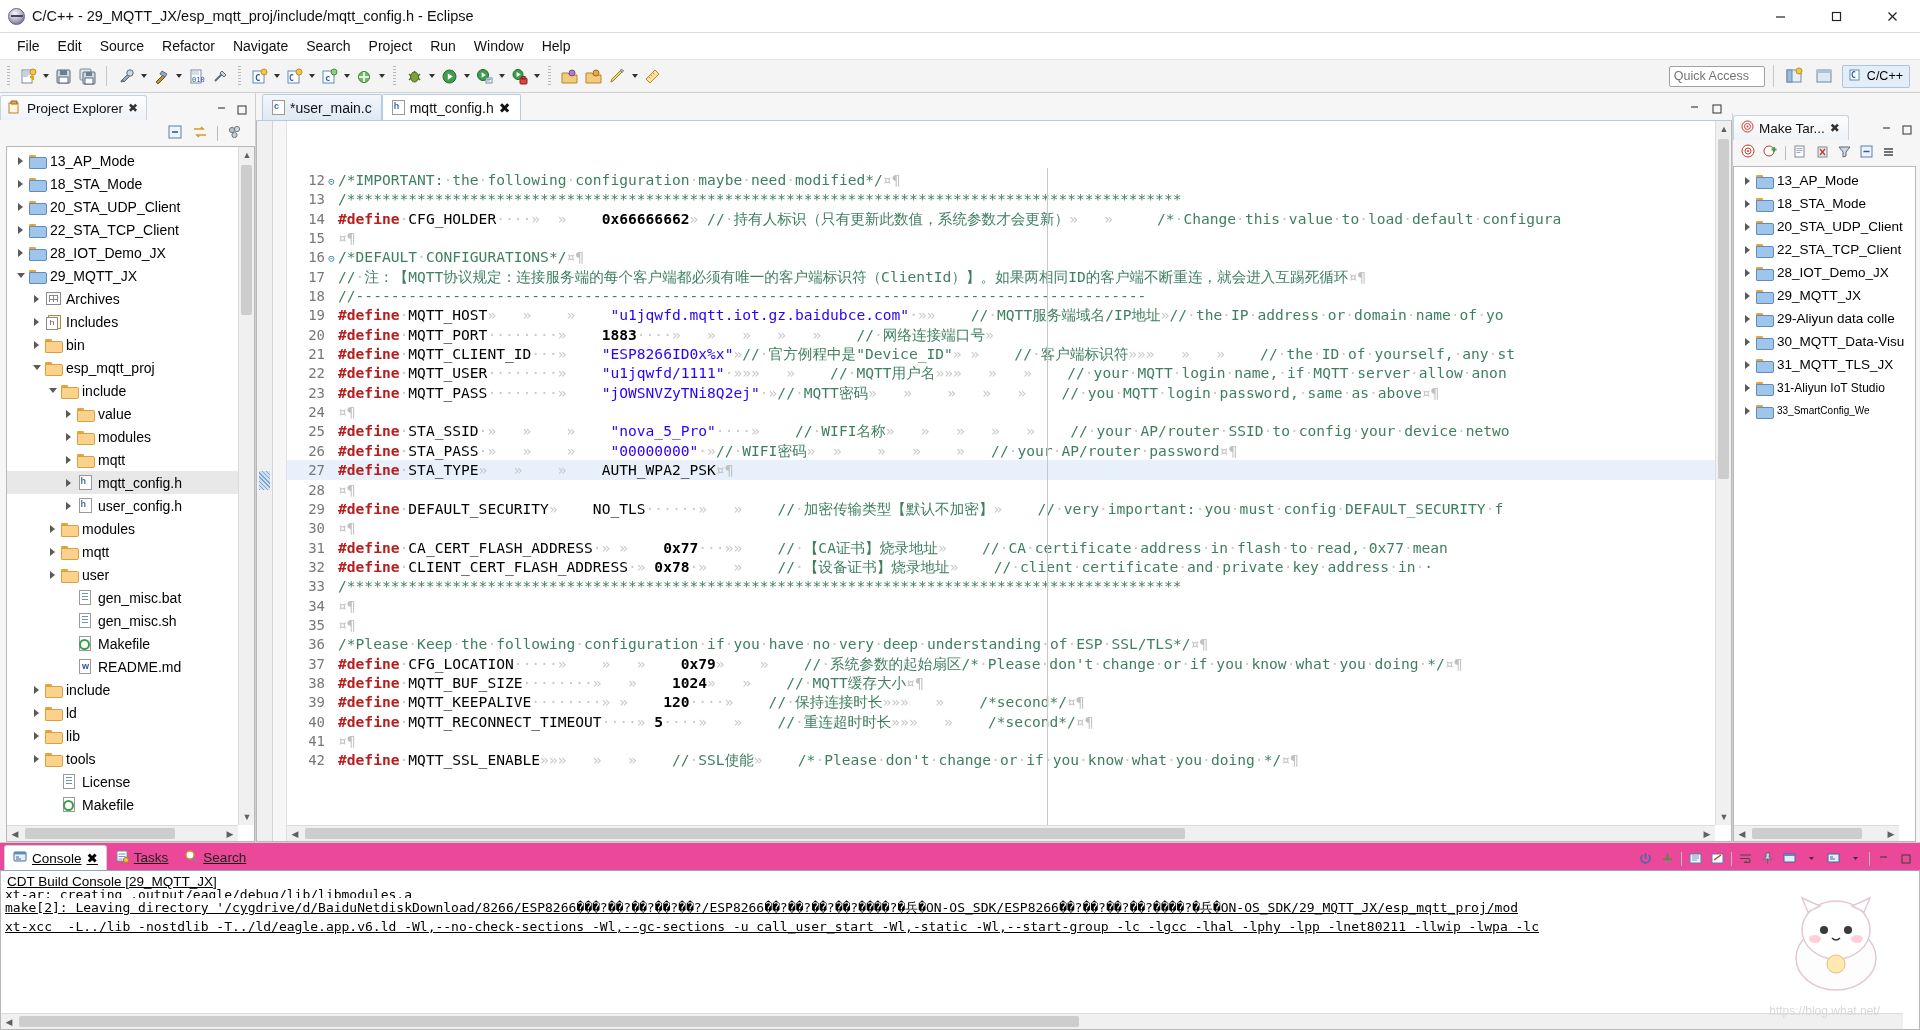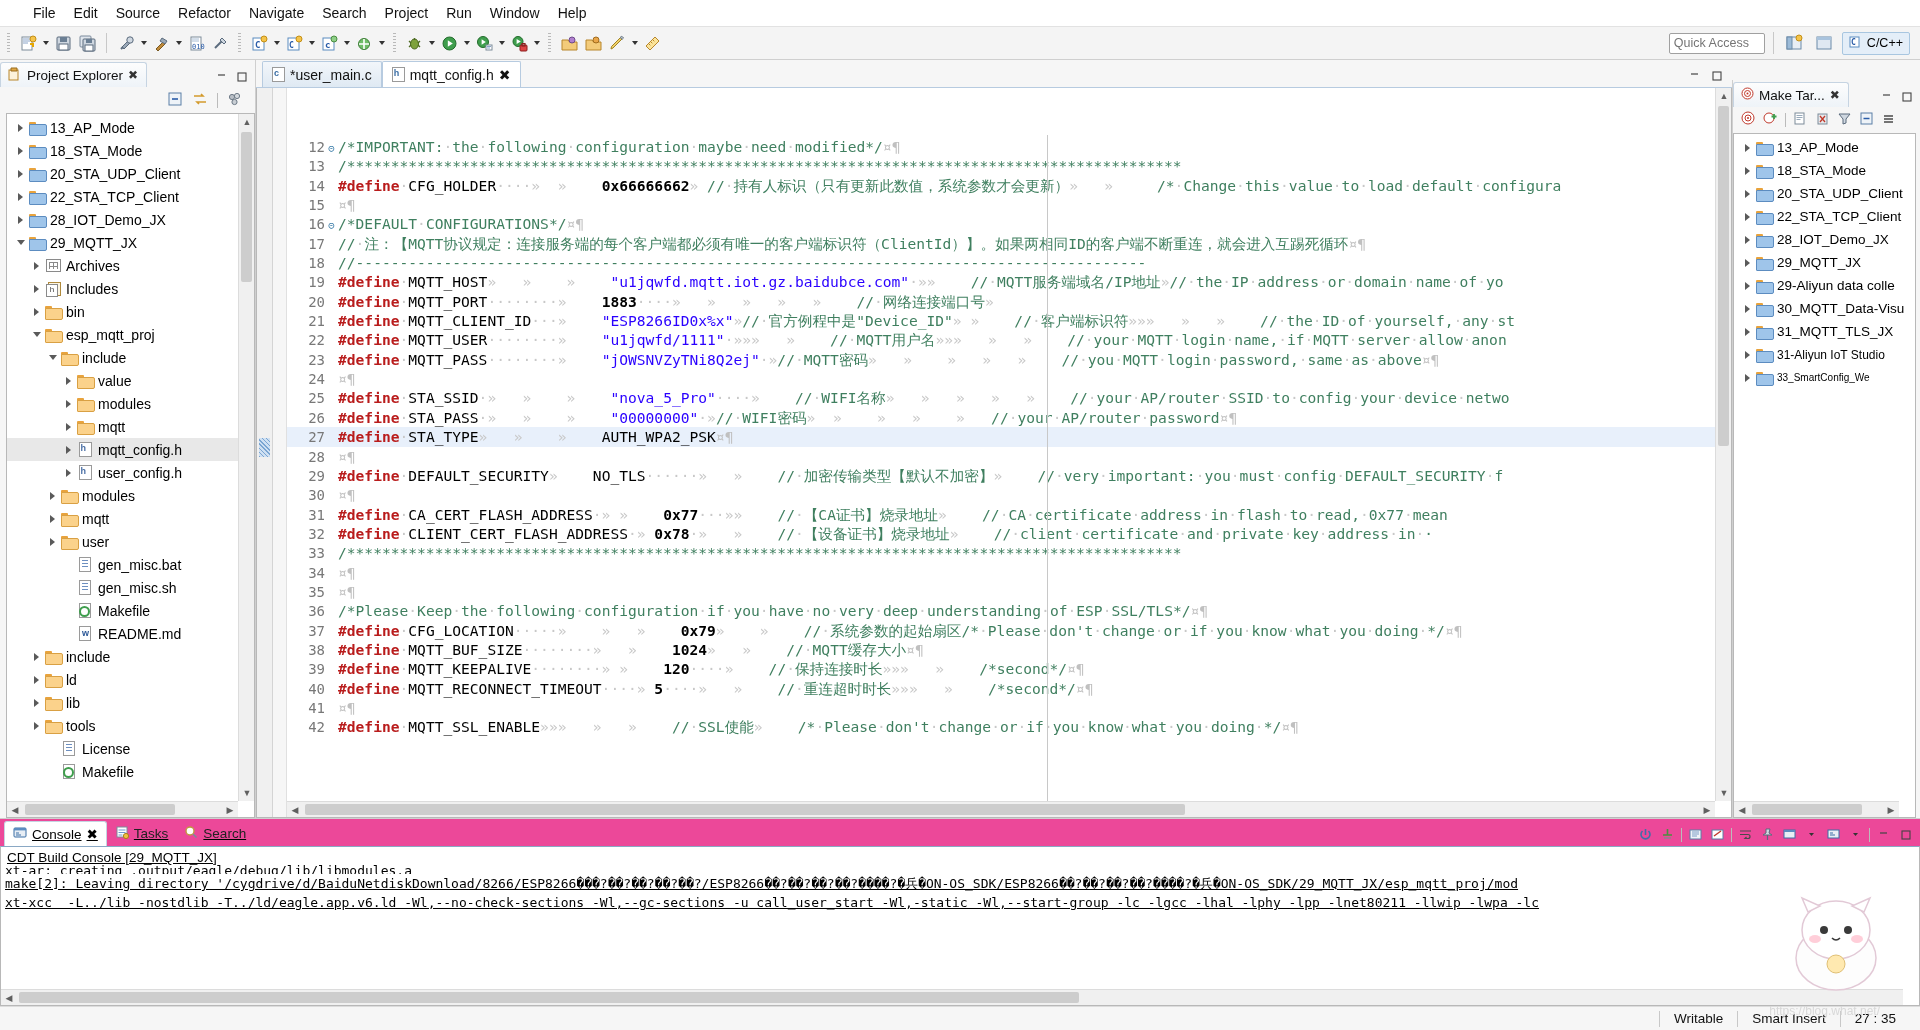--- a/index.html
+++ b/index.html
@@ -25,21 +25,21 @@
     border: 1px solid #6a5a9a; margin-right: 7px; position: relative; flex: 0 0 17px;}
   .title-ico:after{content:"";position:absolute;left:2px;top:6px;width:12px;height:2px;background:#4a3f78;}
   .title-text { font-size: 14.5px; color: #111; white-space: nowrap; }
   .wbtns { margin-left: auto; display: flex; height: 100%; }
   .wbtn { width: 56px; height: 33px; display: flex; align-items: center; justify-content: center;
           font-size: 16px; color: #222; }
   .wbtn svg { display:block; }
 
   
   .menubar { height: 26px; background: #ffffff; display: flex; align-items: center;
-             padding-left: 24px; flex: 0 0 26px; }
+             padding-left: 8px; flex: 0 0 26px; }
   .menuitem { padding: 2px 9px; font-size: 14px; color: #111; cursor: default; white-space: nowrap;}
 
   
   .toolbar { height: 34px; background: #f4f4f4; border-top: 1px solid #e2e2e2;
              border-bottom: 1px solid #cfcfcf; display: flex; align-items: center;
              padding: 0 4px; flex: 0 0 34px; position: relative; }
   .tb-group { display:flex; align-items:center; padding: 0 3px; }
   .tb-sep { width: 1px; height: 20px; background: #c8c8c8; margin: 0 4px; }
   .tb-dot { width: 3px; height: 20px; margin: 0 3px;
             background: repeating-linear-gradient(to bottom,#b9b9b9 0 1px,transparent 1px 3px); }
@@ -206,20 +206,42 @@
   
   .mascot{position:absolute; right:26px; bottom:34px; width:116px; height:100px; z-index:30;
           pointer-events:none;}
   .wm{position:absolute;right:40px;bottom:12px;font-size:12px;color:#d8d8d8;z-index:31;}
 </style>
 </head>
 <body>
 
 <div class="app">
 
+  <div class="titlebar">
+    <div class="title-ico"></div>
+    <div class="title-text">C/C++ - 29_MQTT_JX/esp_mqtt_proj/include/mqtt_config.h - Eclipse</div>
+    <div class="wbtns">
+      <div class="wbtn">
+        <svg width="13" height="13" viewBox="0 0 13 13">
+            <line x1="2" y1="7" x2="11" y2="7" stroke="#222" stroke-width="1.2"></line>
+          </svg>
+      </div>
+      <div class="wbtn">
+        <svg width="13" height="13" viewBox="0 0 13 13">
+            <rect x="2.5" y="2.5" width="8" height="8" fill="none" stroke="#222" stroke-width="1.2"></rect>
+          </svg>
+      </div>
+      <div class="wbtn close">
+        <svg width="13" height="13" viewBox="0 0 13 13">
+            <line x1="2.5" y1="2.5" x2="10.5" y2="10.5" stroke="#222" stroke-width="1.3"></line>
+            <line x1="10.5" y1="2.5" x2="2.5" y2="10.5" stroke="#222" stroke-width="1.3"></line>
+          </svg>
+      </div>
+    </div>
+  </div>
 
   <div class="menubar">
     <div class="menuitem">File</div>
     <div class="menuitem">Edit</div>
     <div class="menuitem">Source</div>
     <div class="menuitem">Refactor</div>
     <div class="menuitem">Navigate</div>
     <div class="menuitem">Search</div>
     <div class="menuitem">Project</div>
     <div class="menuitem">Run</div>
@@ -1034,29 +1056,20 @@
     <div class="cbody">
       <div class="ctitle">CDT Build Console [29_MQTT_JX]</div>
       <div class="clog" id="console-log"><div style="margin-top: -6px; overflow: hidden; height: 13px;">xt-ar: creating .output/eagle/debug/lib/libmodules.a</div><div>make[2]: Leaving directory '/cygdrive/d/BaiduNetdiskDownload/8266/ESP8266���?��?��?��?��?/ESP8266��?��?��?��?����?�兵�ON-OS_SDK/ESP8266��?��?��?��?����?�兵�ON-OS_SDK/29_MQTT_JX/esp_mqtt_proj/mod</div><div>xt-xcc  -L../lib -nostdlib -T../ld/eagle.app.v6.ld -Wl,--no-check-sections -Wl,--gc-sections -u call_user_start -Wl,-static -Wl,--start-group -lc -lgcc -lhal -lphy -lpp -lnet80211 -llwip -lwpa -lc</div></div>
       <div class="sb-h">
         <div class="sb-arrow" style="left:0">◀</div>
         <div class="sb-thumb-h" style="left:18px;width:1060px"></div>
       </div>
     </div>
   </div>
 
-  <div class="statusbar">
-    <div style="flex:1 1 auto"></div>
-    <div class="st-sep"></div>
-    <div class="st-cell">Writable</div>
-    <div class="st-sep"></div>
-    <div class="st-cell">Smart Insert</div>
-    <div class="st-sep"></div>
-    <div class="st-cell" style="margin-right:24px">27 : 35</div>
-  </div>
 
   <div class="mascot">
     <svg width="116" height="100" viewBox="0 0 116 100">
       <ellipse cx="58" cy="62" rx="40" ry="32" fill="#fdfdfd" stroke="#e2c9d6" stroke-width="1.5"></ellipse>
       <ellipse cx="58" cy="34" rx="34" ry="29" fill="#ffffff" stroke="#e2c9d6" stroke-width="1.5"></ellipse>
       <path d="M30 16 L24 2 L42 10 Z" fill="#fff" stroke="#e2c9d6" stroke-width="1.5"></path>
       <path d="M86 16 L92 2 L74 10 Z" fill="#fff" stroke="#e2c9d6" stroke-width="1.5"></path>
       <circle cx="46" cy="34" r="4" fill="#3a3a3a"></circle>
       <circle cx="70" cy="34" r="4" fill="#3a3a3a"></circle>
       <ellipse cx="37" cy="43" rx="6" ry="4" fill="#ffc2cf" opacity="0.8"></ellipse>

